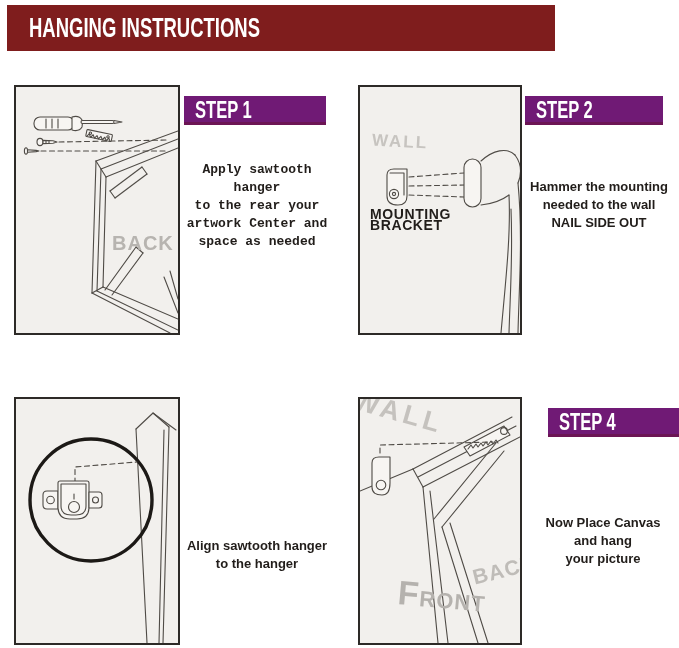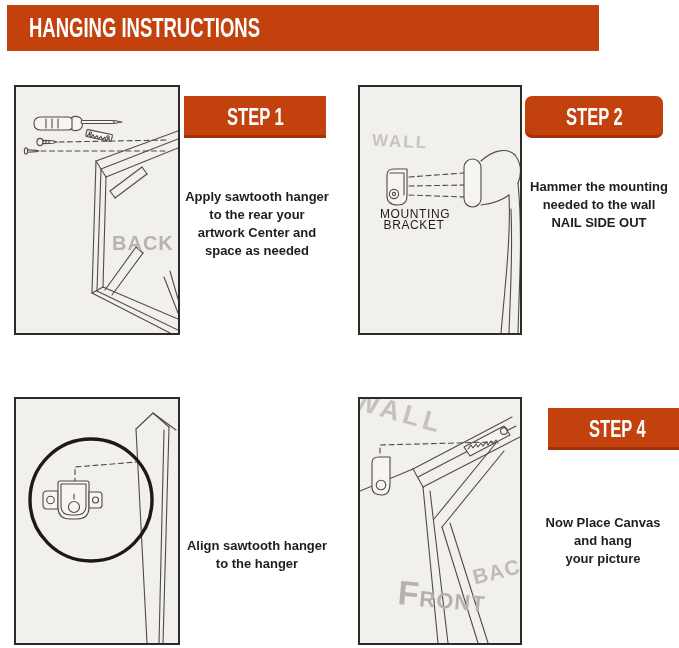--- a/index.html
+++ b/index.html
@@ -2,48 +2,48 @@
 <html><head>
 <meta charset="utf-8">
 <style>
   html,body { margin:0; padding:0; background:#ffffff; }
   .page {
     position:relative; width:679px; height:648px; background:#ffffff;
     font-family:"Liberation Sans", sans-serif; overflow:hidden;
   }
   
   .title-bar {
-    position:absolute; left:7px; top:5px; width:592px; height:46px;
-    background:#c2410c; display:flex; align-items:center;
+    position:absolute; left:7px; top:5px; width:548px; height:46px;
+    background:#7f1d1d; display:flex; align-items:center;
   }
   .title-text {
     color:#ffffff; font-weight:bold; font-size:28px; line-height:1;
     transform:scaleX(.66); transform-origin:left center; margin-left:22px;
     letter-spacing:0; white-space:nowrap;
   }
   
   .banner {
-    position:absolute; height:42px; background:#c2410c;
-    display:flex; align-items:center; justify-content:center;
+    position:absolute; height:29px; background:#701a75;
+    display:flex; align-items:center; 
     box-shadow: inset 0 -3px 0 rgba(100,10,10,.30);
   }
   .banner-text {
     color:#ffffff; font-weight:bold; font-size:23px; line-height:1;
     transform:scaleX(.72); white-space:nowrap;
   }
   .b1 { left:184px; top:96px;  width:142px; }
-  .b2 { left:525px; top:96px;  width:138px;border-radius:7px; }
+  .b2 { left:525px; top:96px;  width:138px; }
   .b3 { left:184px; top:408px; width:141px; }
   .b4 { left:519px; top:408px; width:138px;margin-left:29px; }
   
   .desc {
     position:absolute; text-align:center; font-weight:bold; font-size:13px;
     line-height:18px; color:#211d1a; white-space:pre-line;
   }
-  .d1 { left:178px; top:188px; width:158px; }
+  .d1 { left:178px; top:161px; width:158px;font-family:Liberation Mono, monospace; }
   .d2 { left:520px; top:178px; width:158px; }
   .d3 { left:178px; top:537px; width:158px; }
   .d4 { left:524px; top:514px; width:158px; }
   
   .panel {
     position:absolute; background:#f2f0ed; border:2px solid #2d2a27;
     box-sizing:border-box; overflow:hidden;
   }
   .p1 { left:14px;  top:85px;  width:166px; height:250px; }
   .p2 { left:358px; top:85px;  width:164px; height:250px; }
@@ -59,22 +59,22 @@
   .art .lens  { stroke:#1c1916; stroke-width:3.4; }
   
   .wm { position:absolute; font-weight:bold; color:#c2bfbb; line-height:1; white-space:nowrap; }
   .wm-back1  { left:96px;  top:146px; font-size:20px; color:#b7b4b0; letter-spacing:1px; }
   .wm-wall2  { left:12px;  top:46px;  font-size:17px; letter-spacing:2px; transform:rotate(3deg); color:#c7c4c0; }
   .wm-wall4  { left:-8px;  top:0px;   font-size:27px; letter-spacing:4px; transform:rotate(16deg); color:#c5c2be; }
   .wm-front4 { left:38px;  top:180px; font-size:22px; letter-spacing:1px; transform:rotate(5deg); color:#b5b2ae; }
   .wm-front4::first-letter { font-size:34px; }
   .wm-back4  { left:112px; top:160px; font-size:21px; letter-spacing:1px; transform:rotate(-14deg); color:#bfbcb8; }
   .bracket-label {
-    position:absolute; left:20px; top:122px; width:68px; text-align:center;
-    font-size:12px; font-weight:normal; letter-spacing:.6px; line-height:11px;
+    position:absolute; left:10px; top:122px; width:68px; text-align:center;
+    font-size:14px; font-weight:bold; letter-spacing:.6px; line-height:11px;
     color:#211d1a; white-space:pre-line;
   }
 </style>
 </head>
 <body>
 
 <div class="page">
 
   <div class="title-bar">
     <div class="title-text">HANGING INSTRUCTIONS</div>

